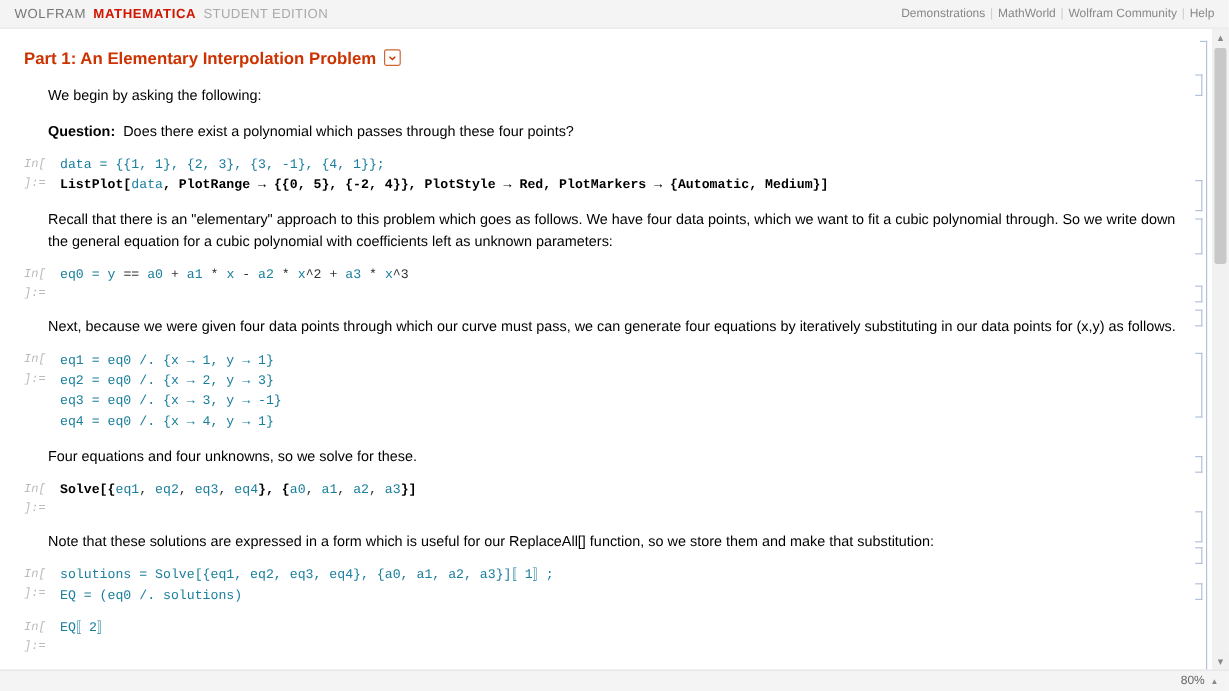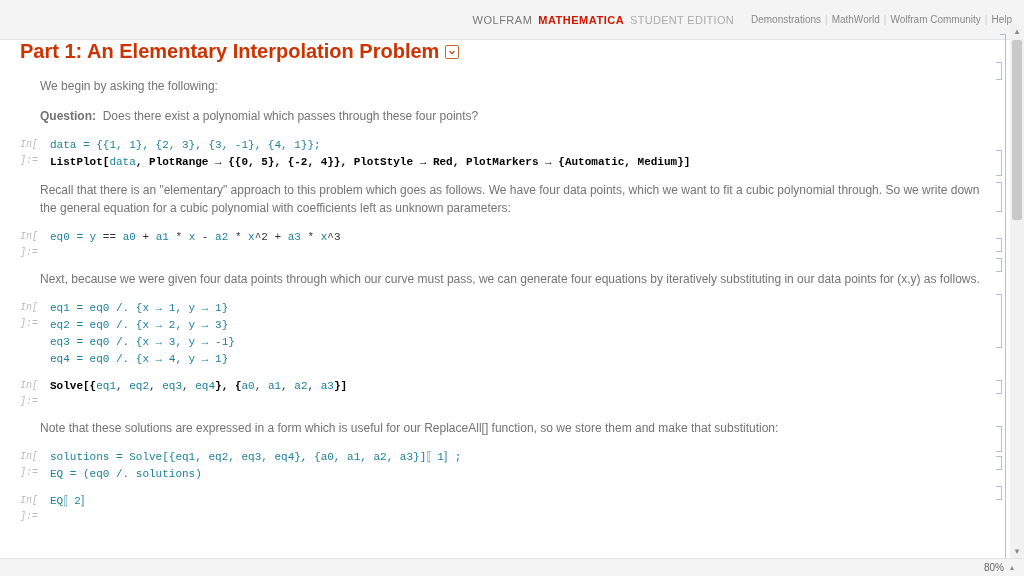--- a/index.html
+++ b/index.html
@@ -1,33 +1,33 @@
 <!DOCTYPE html>
 <html><head>
 <meta charset="utf-8">
 <style>
   * { margin:0; padding:0; box-sizing:border-box; }
   body { font-family: "Segoe UI", Arial, sans-serif; font-size:12px; color:#333; background:#fff; overflow:hidden; }
 
-  .top-bar { height:40px; background:#f4f4f4; border-bottom:1px solid #e5e5e5; display:flex; align-items:center; justify-content:flex-end; padding:0 12px; font-size:11px; color:#888; }
+  .top-bar { height:24px; background:#f4f4f4; border-bottom:1px solid #e5e5e5; display:flex; align-items:center; justify-content:space-between; padding:0 12px; font-size:11px; color:#888; }
   .brand { display:flex; align-items:center; gap:6px; }
   .brand-wolfram { color:#777; letter-spacing:0.5px; font-weight:500; }
   .brand-math { color:#d01500; font-weight:600; letter-spacing:0.5px; }
   .brand-edition { color:#aaa; font-weight:400; letter-spacing:0.3px; }
   .top-links { display:flex; gap:4px; align-items:center;padding-left:17px; }
   .top-link { color:#888; font-size:10px; cursor:pointer; }
   .top-sep { color:#ccc; font-size:10px; }
 
   .page { position:absolute; top:24px; bottom:18px; left:0; right:14px; overflow:hidden; padding:14px 20px 0 20px; }
 
-  h1.section { color:#cc3300; font-size:20px; font-weight:600; margin:2px 0 14px 0; display:flex; align-items:center; gap:6px; }
+  h1.section { color:#cc3300; font-size:14px; font-weight:600; margin:2px 0 14px 0; display:flex; align-items:center; gap:6px; }
   .section-toggle { display:inline-flex; width:14px; height:14px; border:1px solid #cc6633; border-radius:2px; align-items:center; justify-content:center; }
   .section-toggle svg { stroke:#cc3300; }
 
-  .body-text { font-size:12px; color:#737373; margin:0 0 12px 20px; line-height:1.5; }
+  .body-text { font-size:12px; color:#000000; margin:0 0 12px 20px; line-height:1.5; }
   .body-text strong { font-weight:700; }
   .cell-label { color:#bbb; font-size:10px; font-style:italic; display:inline-block; width:26px; margin-right:4px; vertical-align:top; }
   .code-block { font-family: Consolas, "Courier New", monospace; font-size:11px; margin:0 0 10px 0; line-height:1.55; display:flex; }
   .code-content { display:inline-block; }
   .kw { color:#000; font-weight:600; }
   .local { color:#1a7f9c; }
 
   .cell-bracket-area { position:absolute; top:10px; right:4px; bottom:4px; width:8px; }
   .cb { position:absolute; right:0; width:6px; border-right:1px solid #8fa9c9; border-top:1px solid #8fa9c9; border-bottom:1px solid #8fa9c9; opacity:0.7; }
 
@@ -99,20 +99,21 @@
   <div class="code-block">
     <span class="cell-label">In[ ]:=</span>
     <span class="code-content local">
       <span>eq1 = eq0 /. {x → 1, y → 1}</span><br>
       <span>eq2 = eq0 /. {x → 2, y → 3}</span><br>
       <span>eq3 = eq0 /. {x → 3, y → -1}</span><br>
       <span>eq4 = eq0 /. {x → 4, y → 1}</span>
     </span>
   </div>
 
+  <p class="body-text">Four equations and four unknowns, so we solve for these.</p>
 
   <div class="code-block">
     <span class="cell-label">In[ ]:=</span>
     <span class="code-content">
       <span class="kw">Solve[{</span><span class="local">eq1</span><span>, </span><span class="local">eq2</span><span>, </span><span class="local">eq3</span><span>, </span><span class="local">eq4</span><span class="kw">}, {</span><span class="local">a0</span><span>, </span><span class="local">a1</span><span>, </span><span class="local">a2</span><span>, </span><span class="local">a3</span><span class="kw">}]</span>
     </span>
   </div>
 
   <p class="body-text">Note that these solutions are expressed in a form which is useful for our ReplaceAll[] function, so we store them and make that substitution:</p>
 

